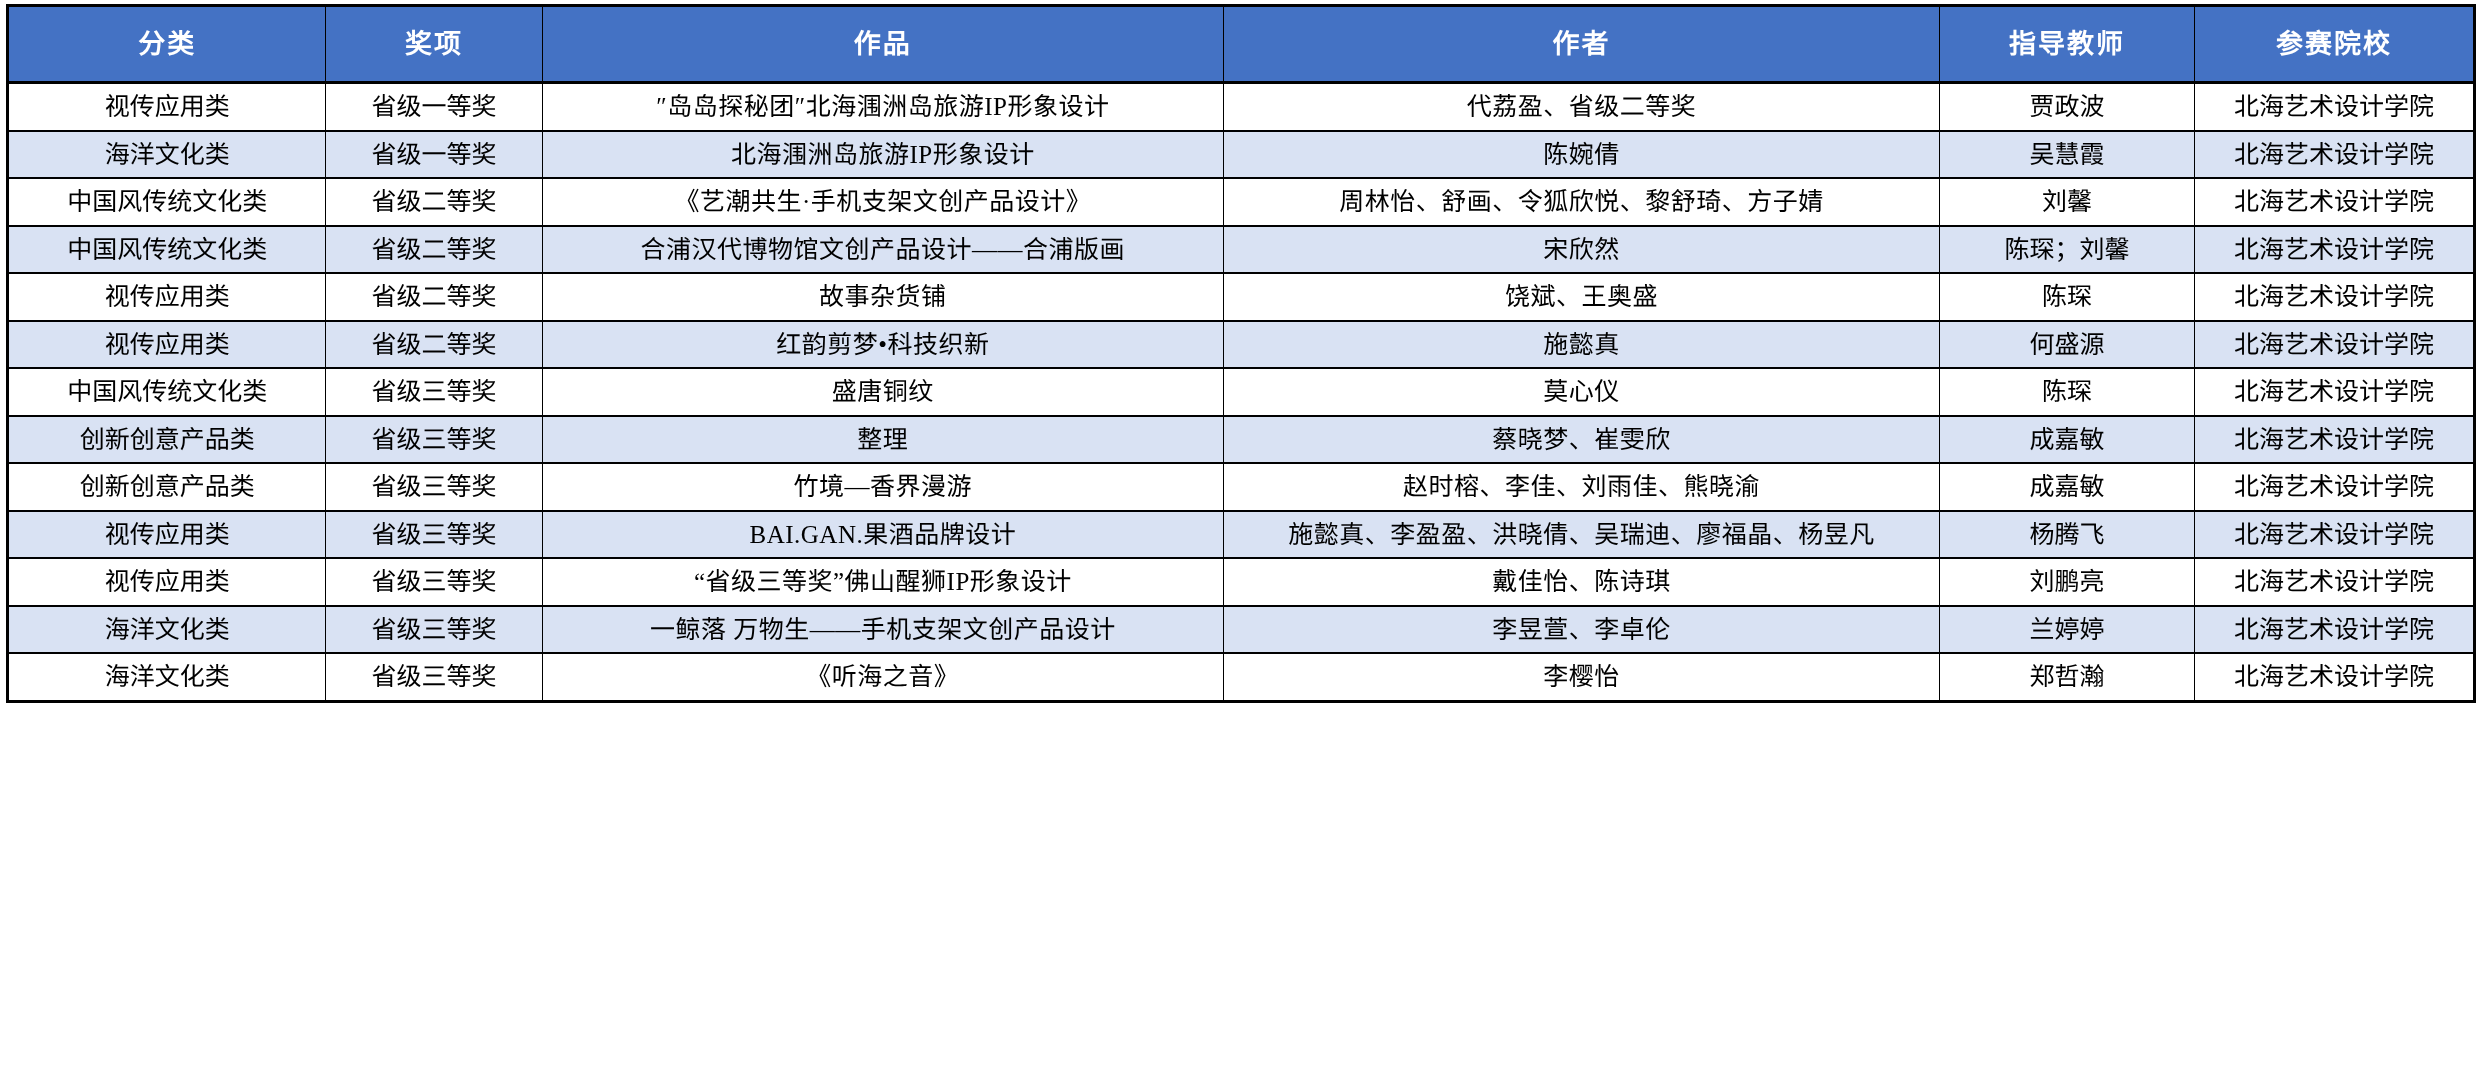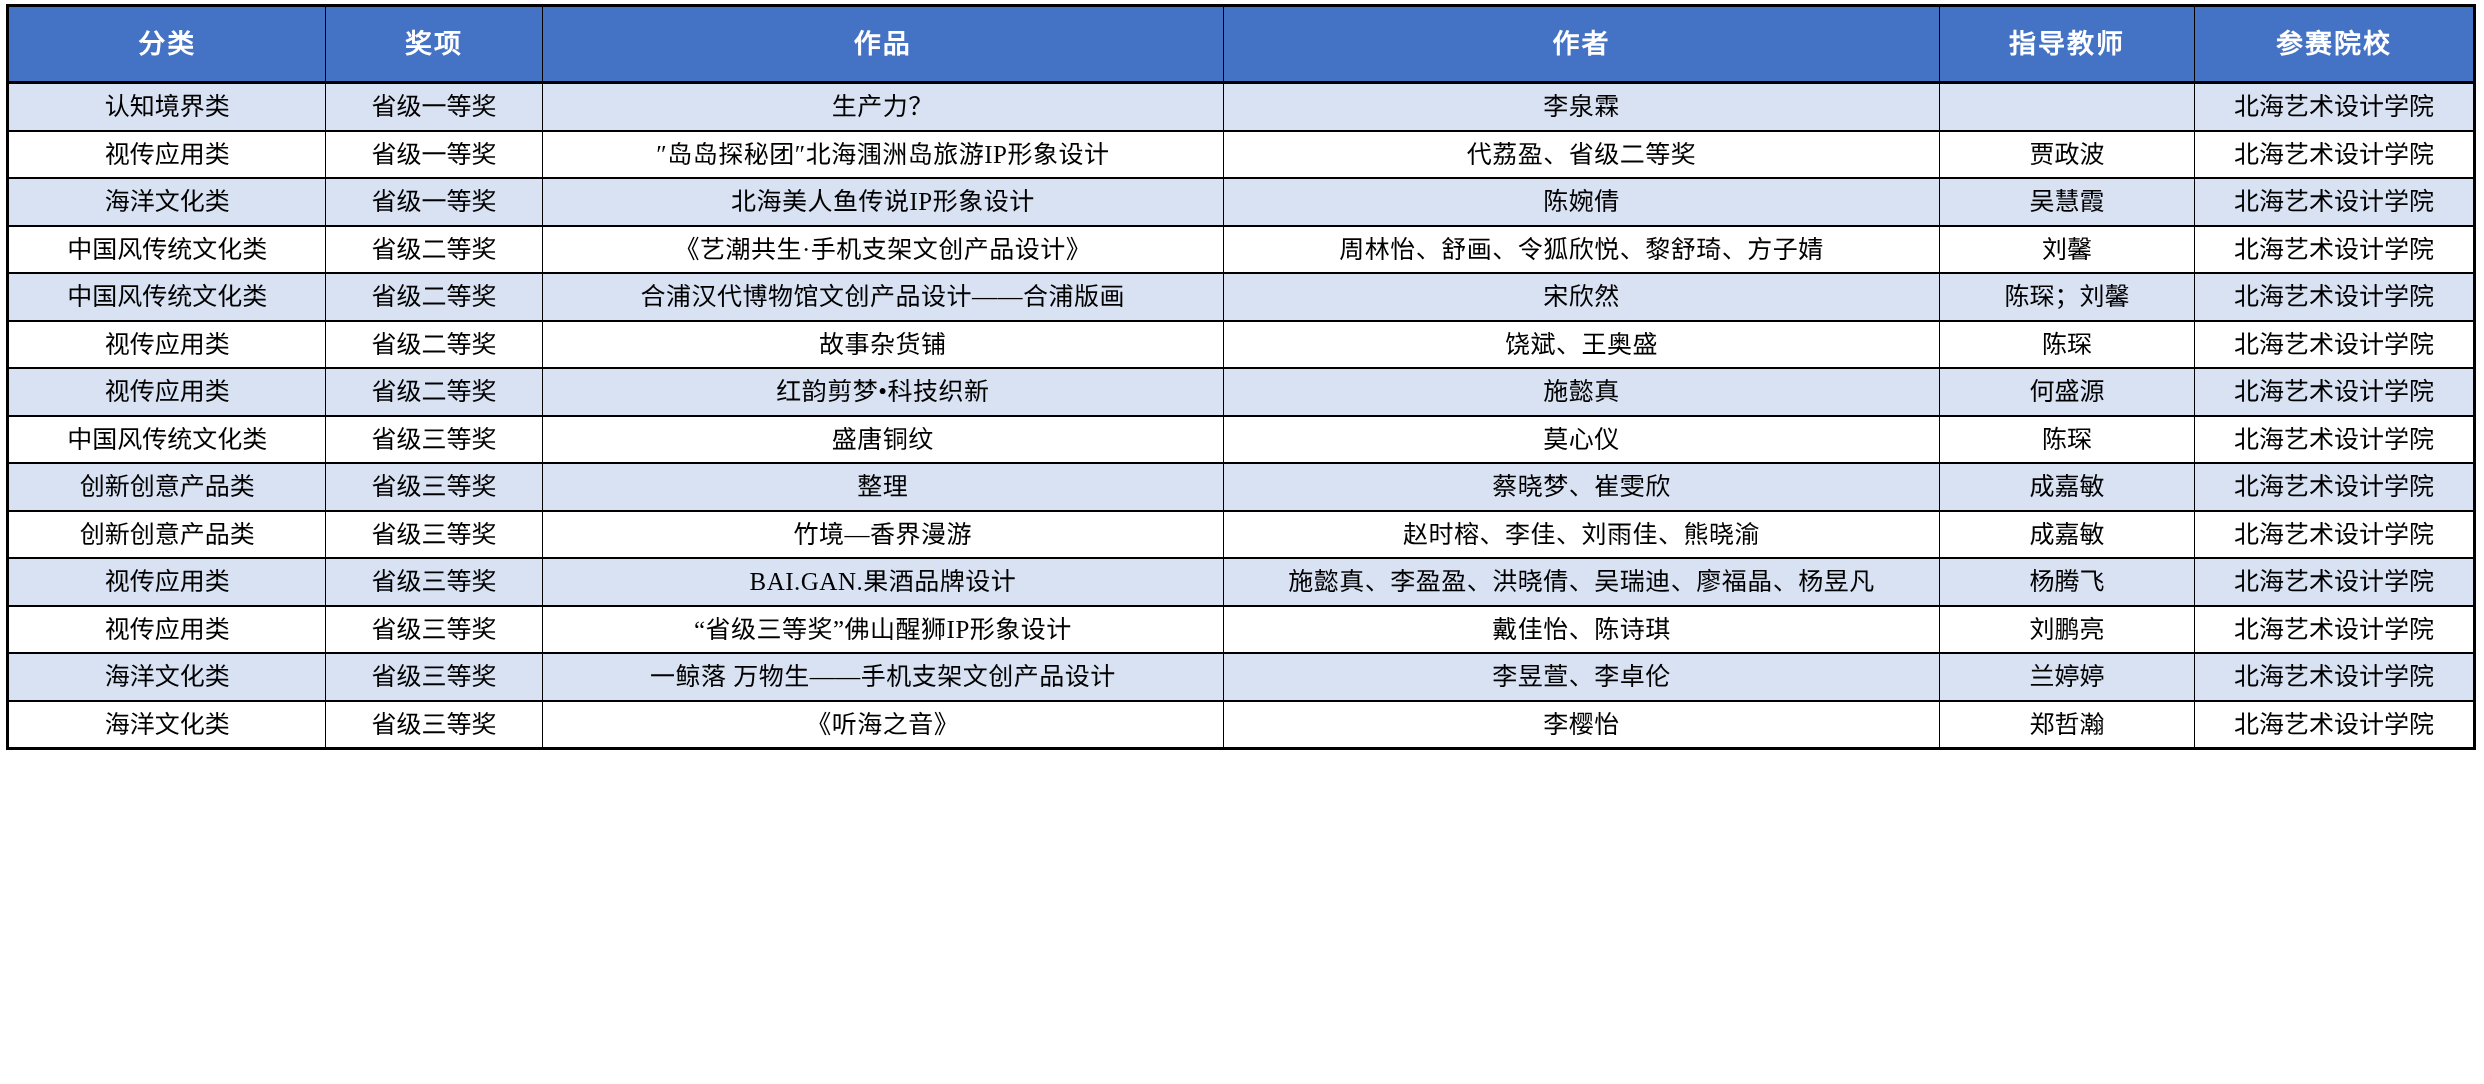--- a/index.html
+++ b/index.html
@@ -85,40 +85,32 @@
       <tr>
         <th>分类</th>
         <th>奖项</th>
         <th>作品</th>
         <th>作者</th>
         <th>指导教师</th>
         <th>参赛院校</th>
       </tr>
     </thead>
     <tbody id="table-body">
-        <tr class="row-shaded">
-          <td class="cell-category">认知境界类</td>
-          <td class="cell-award">省级一等奖</td>
-          <td class="cell-work">生产力？</td>
-          <td class="cell-authors">李泉霖</td>
-          <td class="cell-teacher"></td>
-          <td class="cell-school">北海艺术设计学院</td>
-        </tr>
         <tr class="row-plain">
           <td class="cell-category">视传应用类</td>
           <td class="cell-award">省级一等奖</td>
           <td class="cell-work">″岛岛探秘团″北海涠洲岛旅游IP形象设计</td>
           <td class="cell-authors">代荔盈、省级二等奖</td>
           <td class="cell-teacher">贾政波</td>
           <td class="cell-school">北海艺术设计学院</td>
         </tr>
         <tr class="row-shaded">
           <td class="cell-category">海洋文化类</td>
           <td class="cell-award">省级一等奖</td>
-          <td class="cell-work">北海美人鱼传说IP形象设计</td>
+          <td class="cell-work">北海涠洲岛旅游IP形象设计</td>
           <td class="cell-authors">陈婉倩</td>
           <td class="cell-teacher">吴慧霞</td>
           <td class="cell-school">北海艺术设计学院</td>
         </tr>
         <tr class="row-plain">
           <td class="cell-category">中国风传统文化类</td>
           <td class="cell-award">省级二等奖</td>
           <td class="cell-work">《艺潮共生·手机支架文创产品设计》</td>
           <td class="cell-authors">周林怡、舒画、令狐欣悦、黎舒琦、方子婧</td>
           <td class="cell-teacher">刘馨</td>

